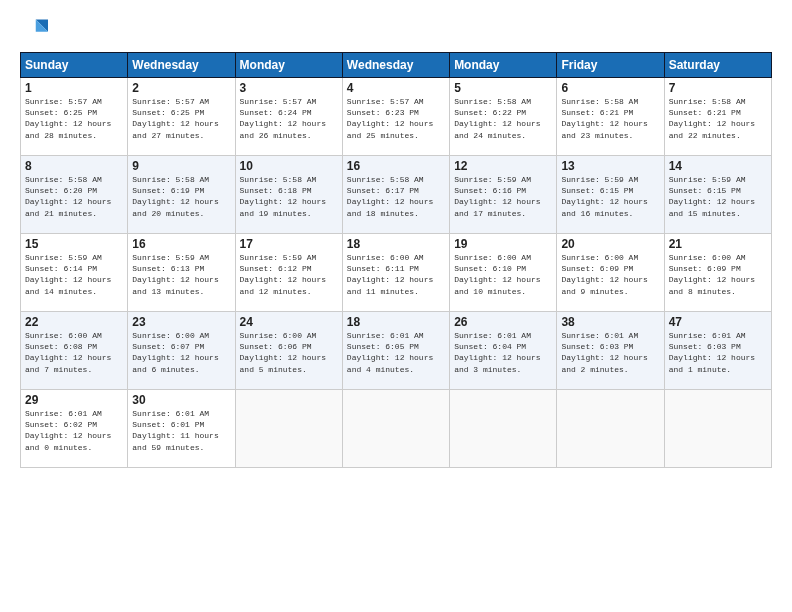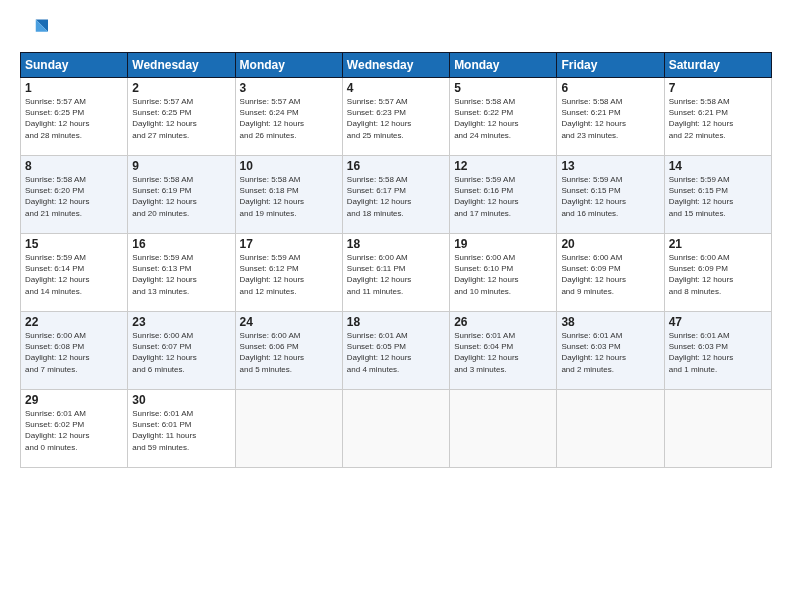--- a/index.html
+++ b/index.html
@@ -87,20 +87,21 @@
     .day-num {
       font-size: 12px;
       font-weight: bold;
       display: block;
       margin-bottom: 1px;
     }
     .day-info {
       font-size: 8px;
       line-height: 1.4;
       color: #333;
+      font-family: Liberation Mono, monospace;
     }
     .empty-cell {
       background: #f9f9f9;
     }
   </style>
 </head>
 <body>
 
 <div class="page">
   <div class="header">

